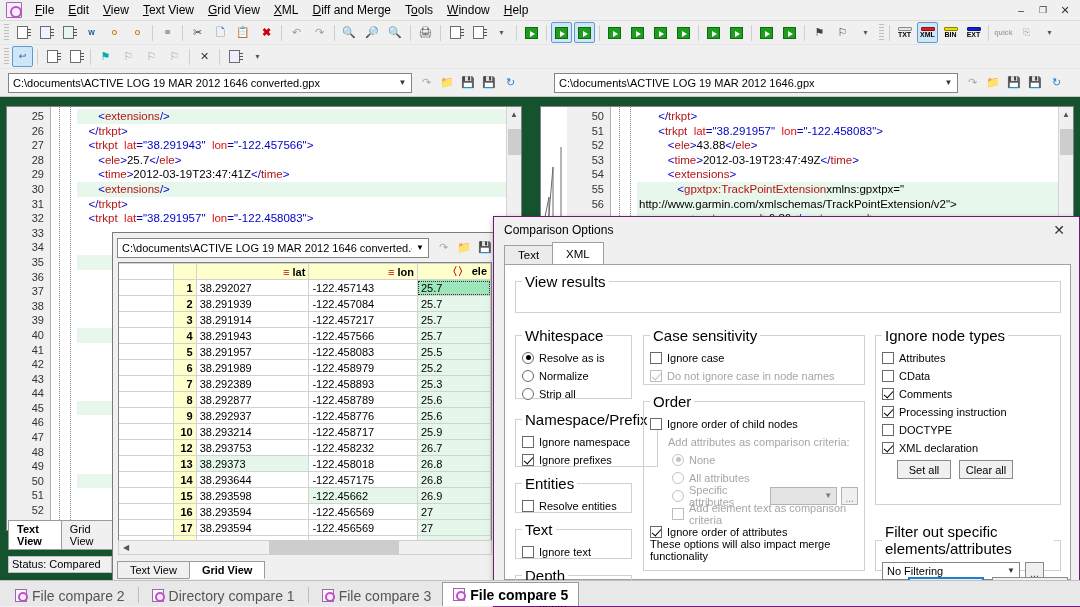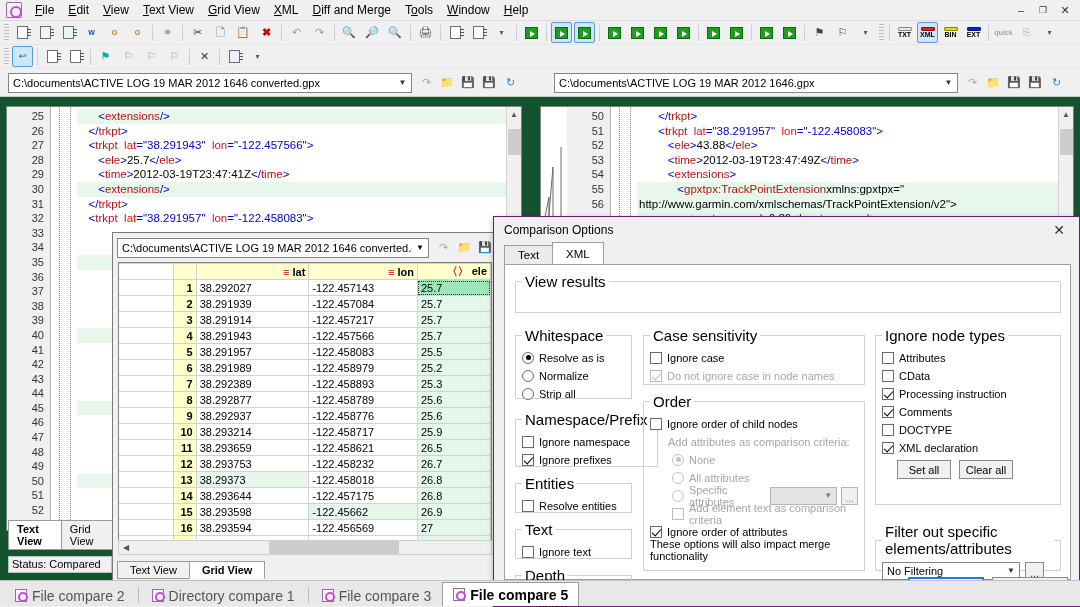--- a/index.html
+++ b/index.html
@@ -745,27 +745,20 @@
             </tr>
             <tr>
               <td class="v" style="border-left: none;"></td>
               <td class="rn">10</td>
               <td class="v">38.293214</td>
               <td class="v">-122.458717</td>
               <td class="dif">25.9</td>
             </tr>
             <tr>
               <td class="v" style="border-left: none;"></td>
-              <td class="rn">11</td>
-              <td class="v">38.293659</td>
-              <td class="v">-122.458621</td>
-              <td class="dif">26.5</td>
-            </tr>
-            <tr>
-              <td class="v" style="border-left: none;"></td>
               <td class="rn">12</td>
               <td class="v">38.293753</td>
               <td class="v">-122.458232</td>
               <td class="dif">26.7</td>
             </tr>
             <tr>
               <td class="v" style="border-left: none;"></td>
               <td class="rn">13</td>
               <td class="dif">38.29373</td>
               <td class="v">-122.458018</td>
@@ -943,25 +936,25 @@
         <div class="row">
           <span class="cb"></span>
           <span>Attributes</span>
         </div>
         <div class="row">
           <span class="cb"></span>
           <span>CData</span>
         </div>
         <div class="row">
           <span class="cb on"></span>
+          <span>Comments</span>
+        </div>
+        <div class="row">
+          <span class="cb on"></span>
           <span>Processing instruction</span>
-        </div>
-        <div class="row">
-          <span class="cb on"></span>
-          <span>Comments</span>
         </div>
         <div class="row">
           <span class="cb"></span>
           <span>DOCTYPE</span>
         </div>
         <div class="row">
           <span class="cb on"></span>
           <span>XML declaration</span>
         </div>
         <div class="row" style="gap:8px;margin-top:5px;padding-left:15px;">

